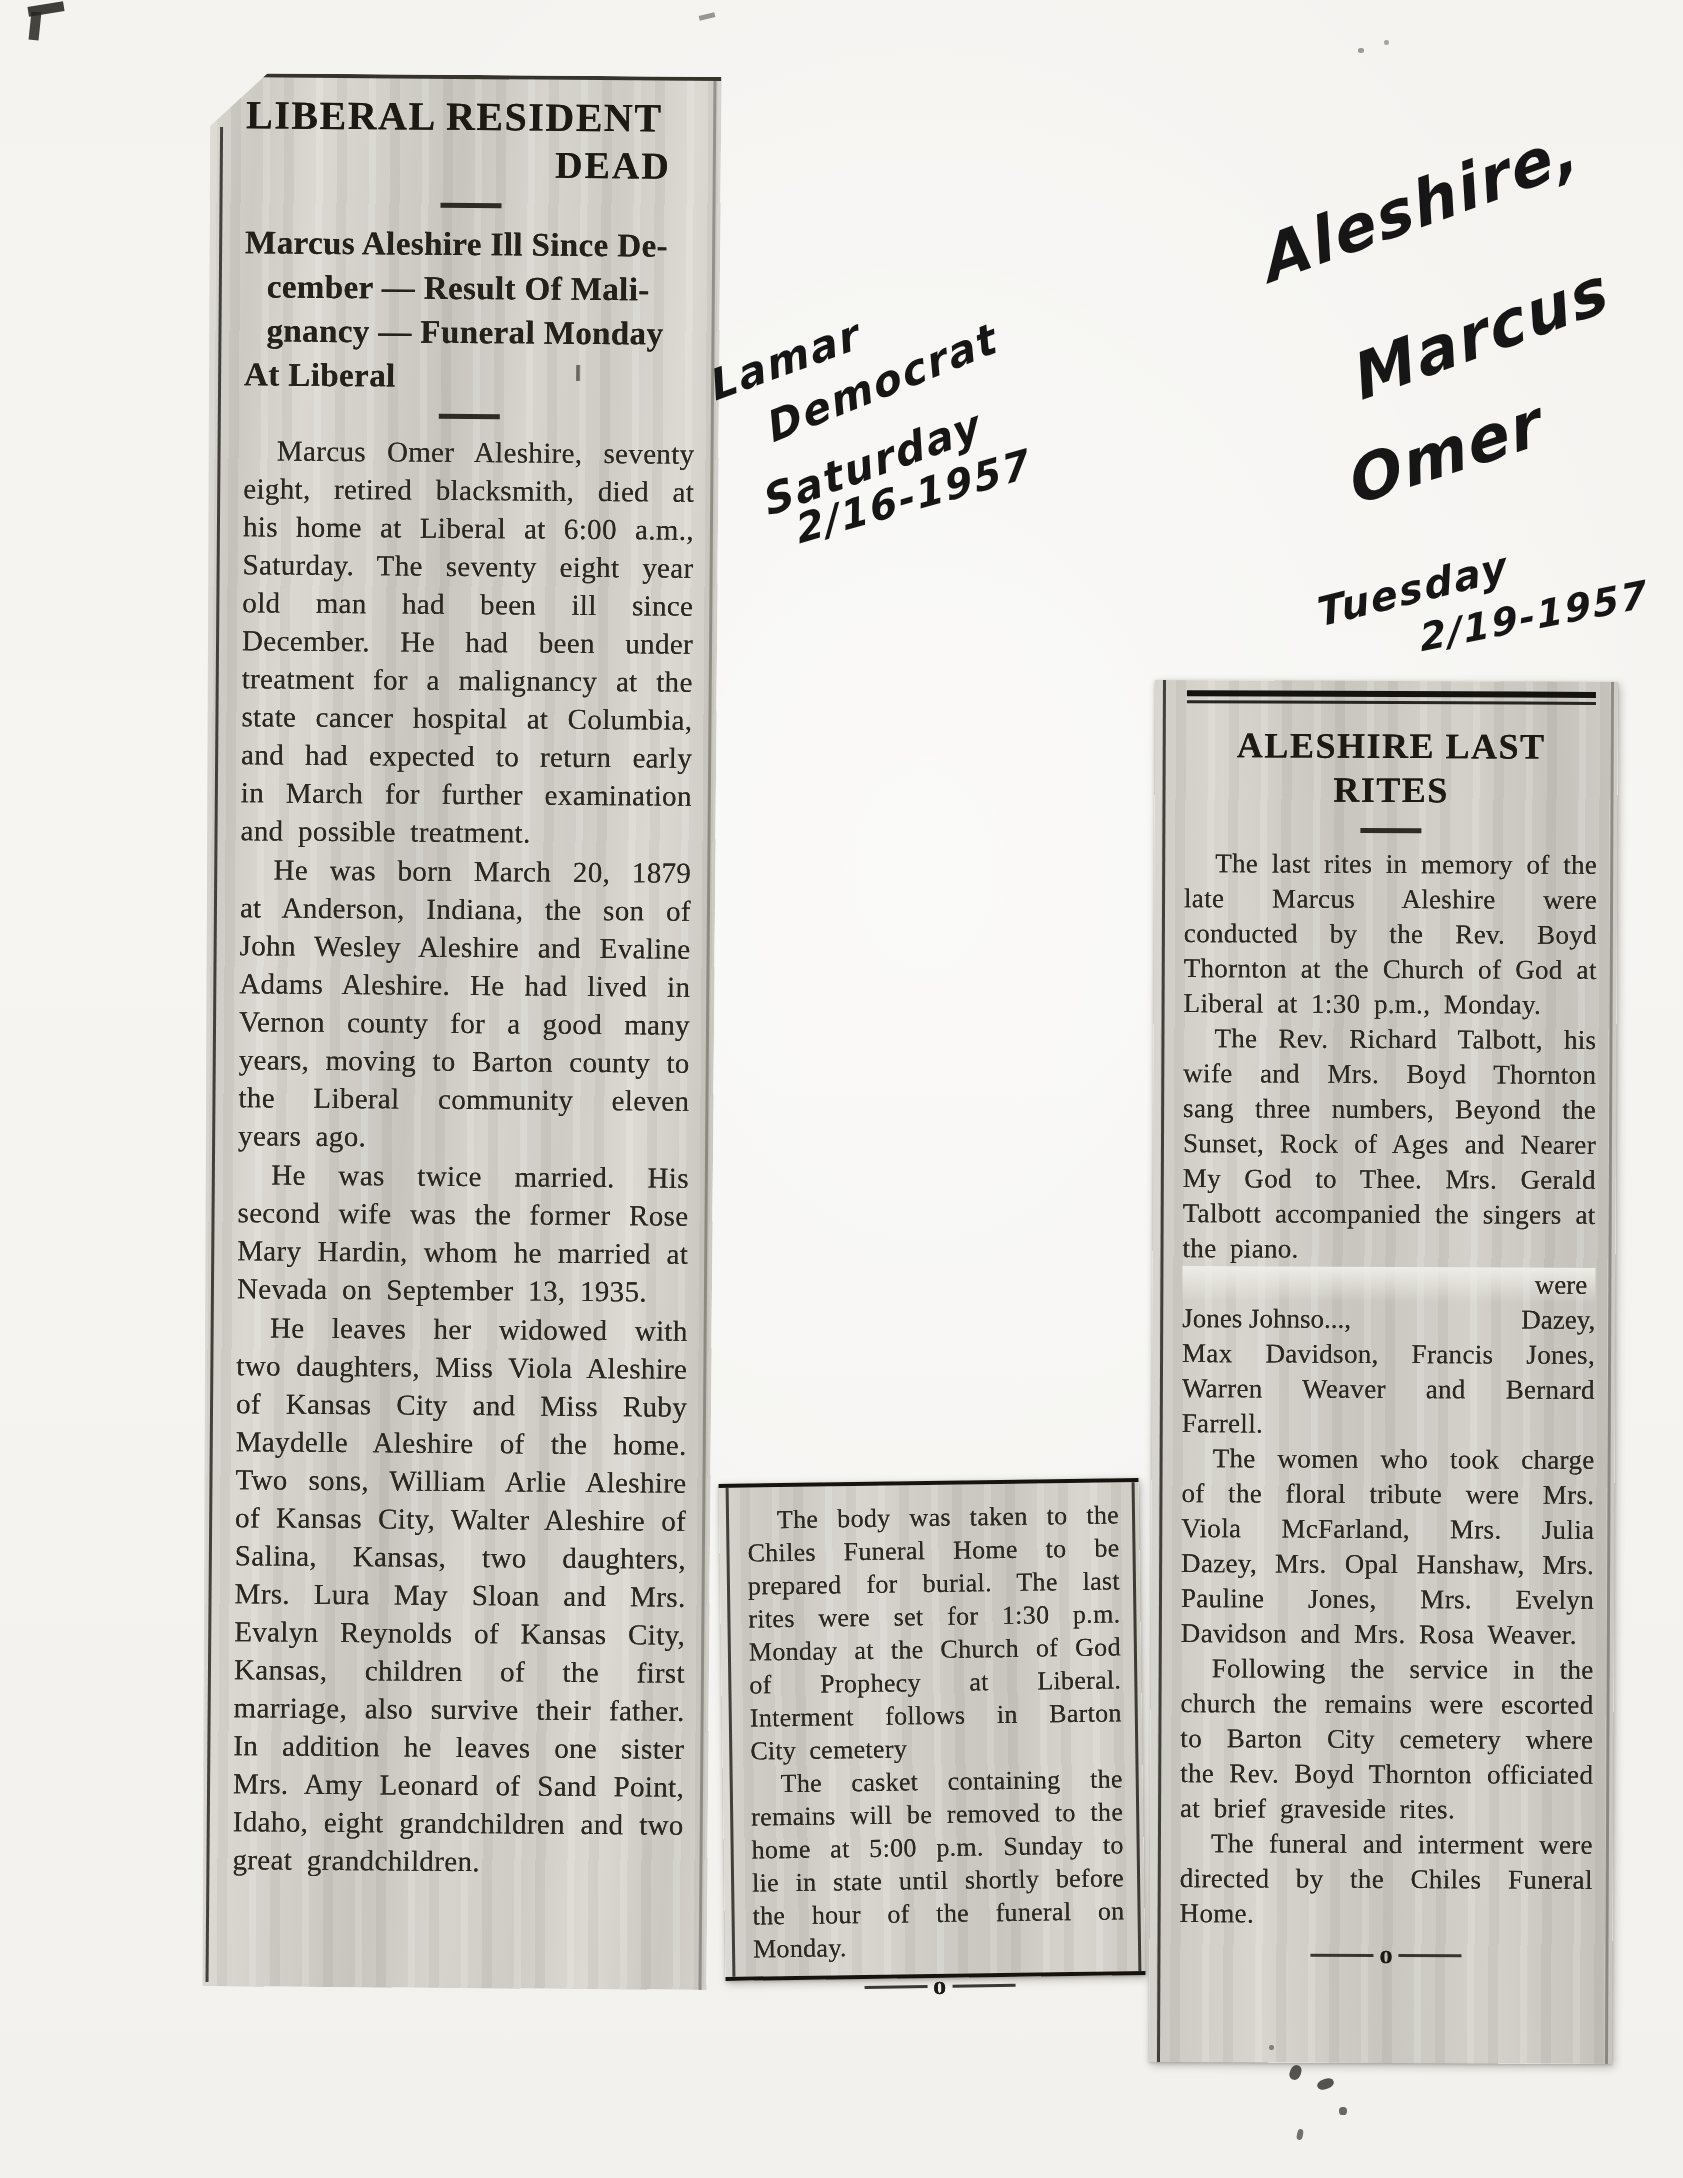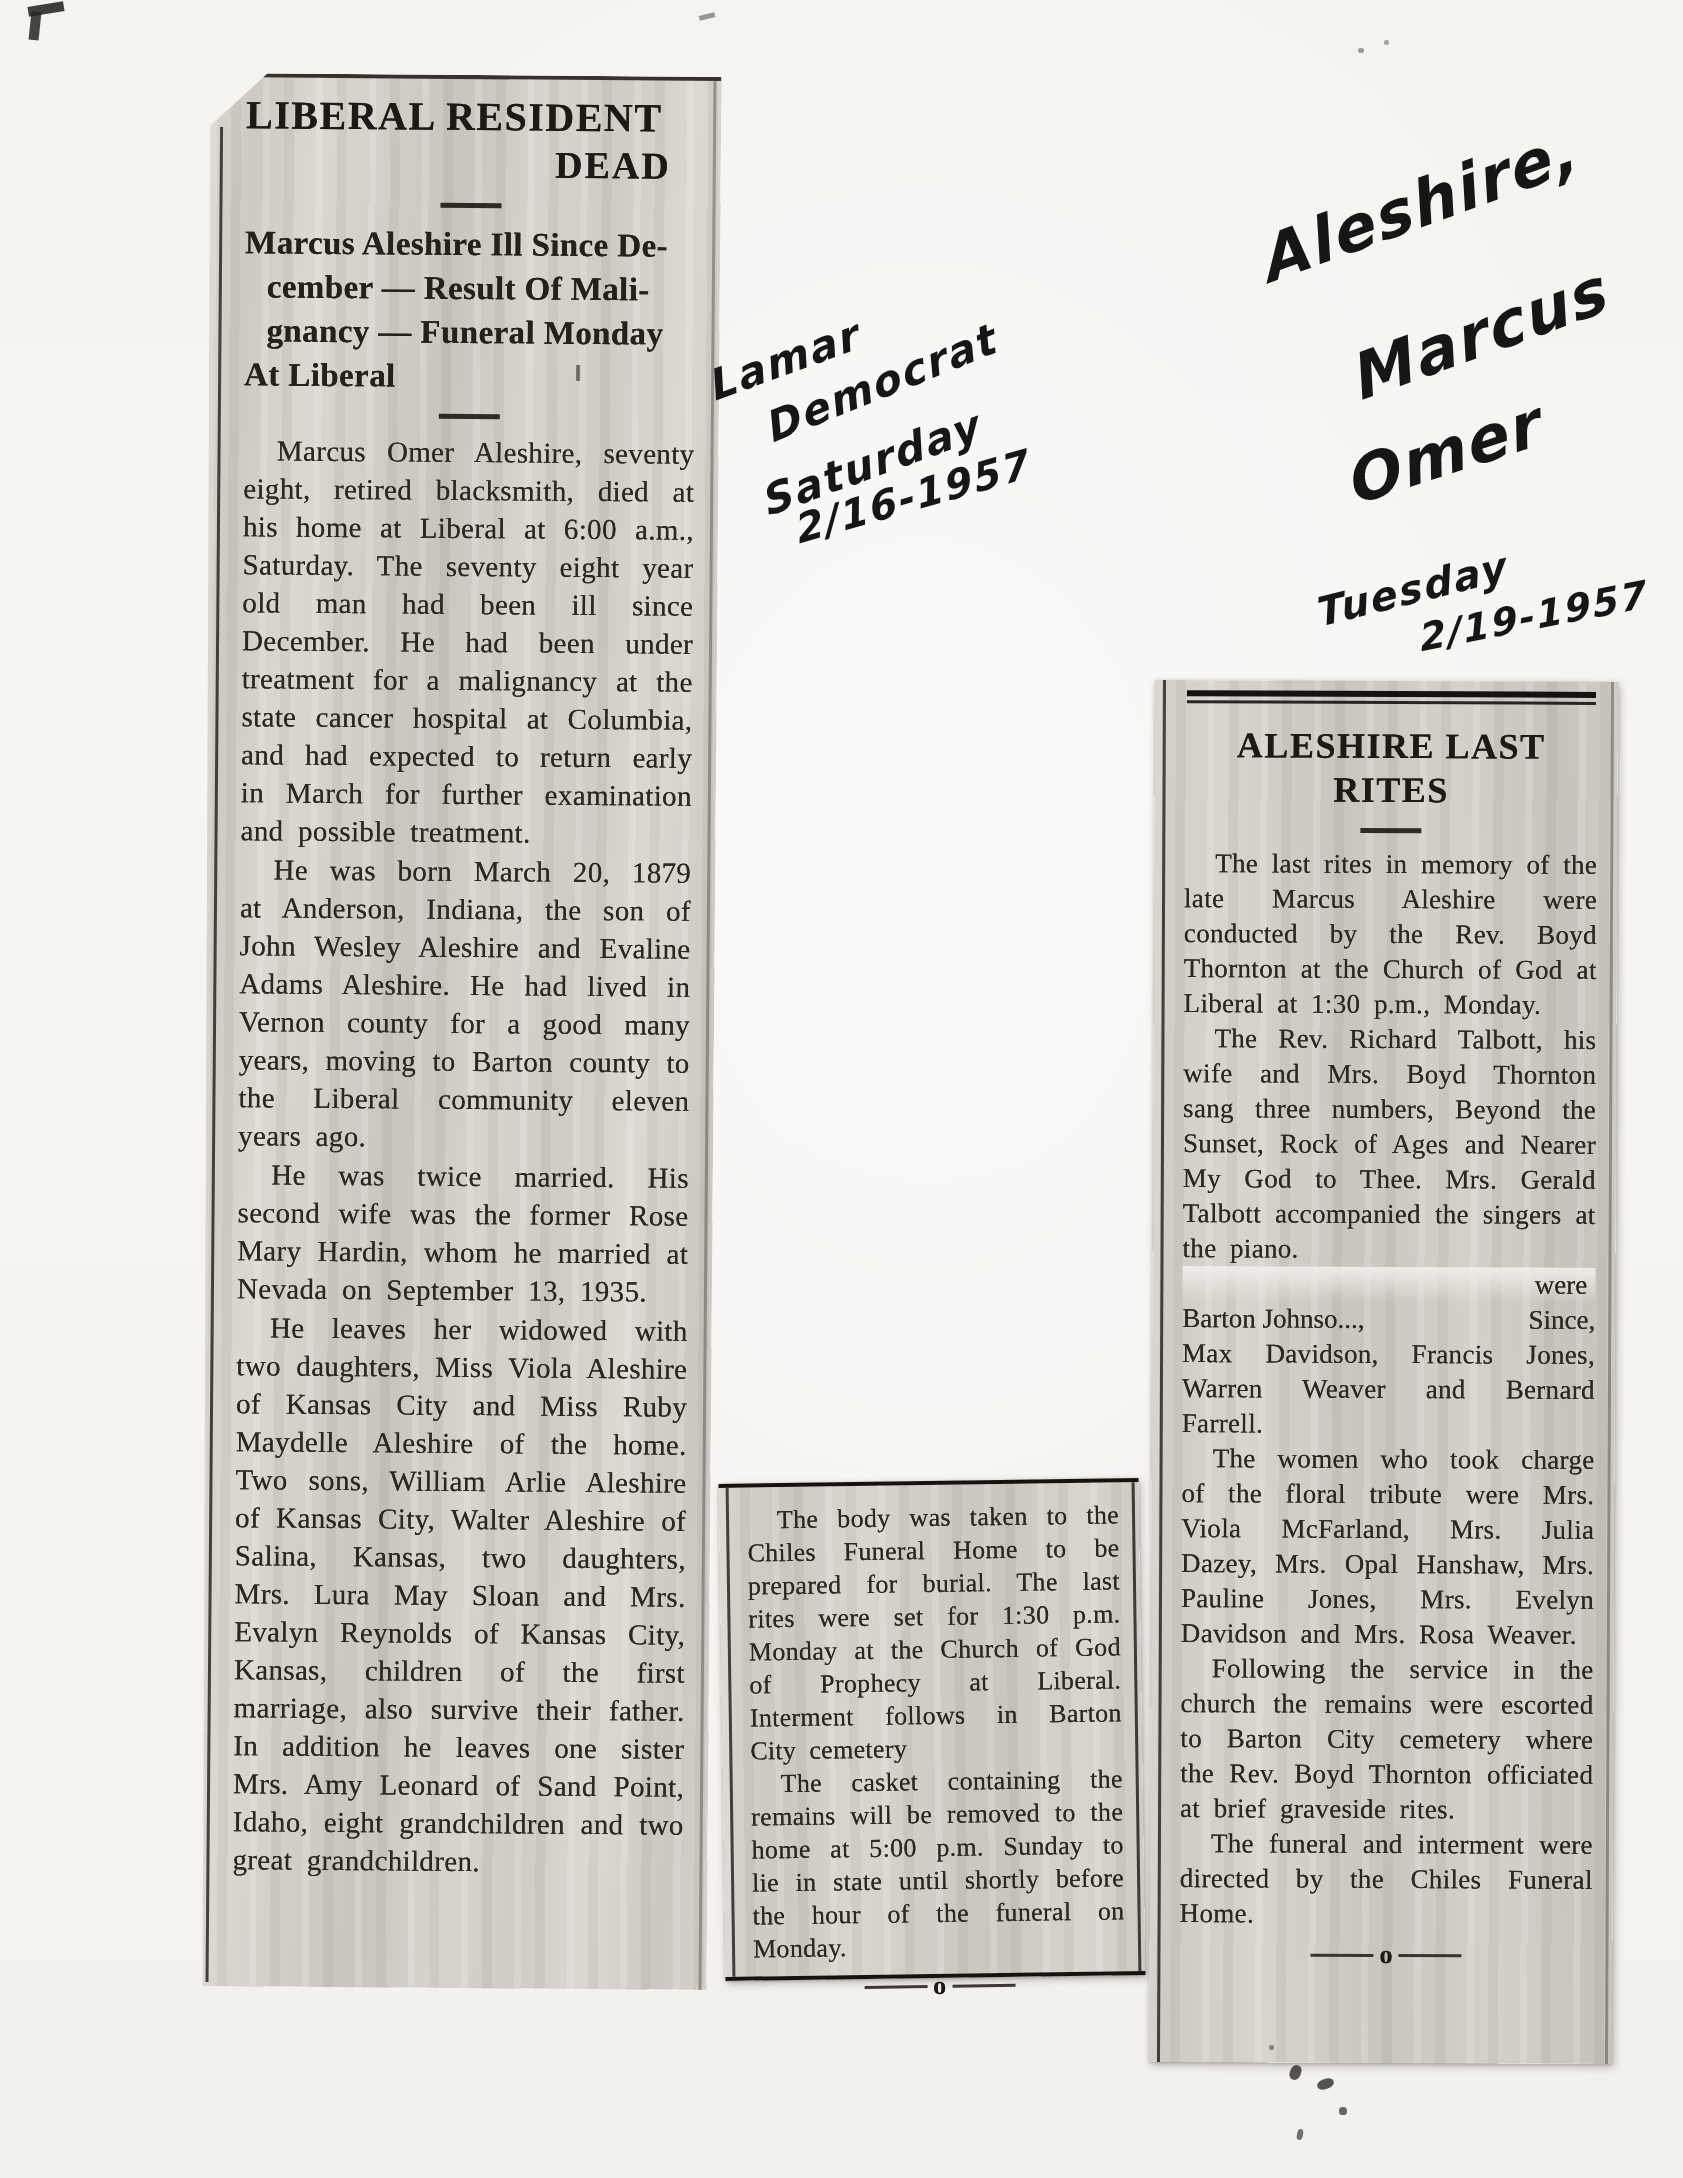--- a/index.html
+++ b/index.html
@@ -158,22 +158,22 @@
     <div class="v-rule rule-r"></div>
     <div class="clip-inner news-text">
       <div class="double-rule-a"></div>
       <div class="double-rule-b"></div>
       <h2 class="headline-2">ALESHIRE LAST RITES</h2>
       <div class="bar"></div>
       <p class="news-par">The last rites in memory of the late Marcus Aleshire were conducted by the Rev. Boyd Thornton at the Church of God at Liberal at 1:30 p.m., Monday.</p>
       <p class="news-par">The Rev. Richard Talbott, his wife and Mrs. Boyd Thornton sang three numbers, Beyond the Sunset, Rock of Ages and Nearer My God to Thee. Mrs. Gerald Talbott accompanied the singers at the piano.</p>
       <div class="torn-line">were</div>
       <div class="split-line">
-        <span>Barton Johnso...,</span>
-        <span>Since,</span>
+        <span>Jones Johnso...,</span>
+        <span>Dazey,</span>
       </div>
       <p class="news-par no-indent">Max Davidson, Francis Jones, Warren Weaver and Bernard Farrell.</p>
       <p class="news-par">The women who took charge of the floral tribute were Mrs. Viola McFarland, Mrs. Julia Dazey, Mrs. Opal Hanshaw, Mrs. Pauline Jones, Mrs. Evelyn Davidson and Mrs. Rosa Weaver.</p>
       <p class="news-par">Following the service in the church the remains were escorted to Barton City cemetery where the Rev. Boyd Thornton officiated at brief graveside rites.</p>
       <p class="news-par">The funeral and interment were directed by the Chiles Funeral Home.</p>
       <div class="end-divider">
         <span class="seg"></span>
         <span class="o">o</span>
         <span class="seg"></span>
       </div>

